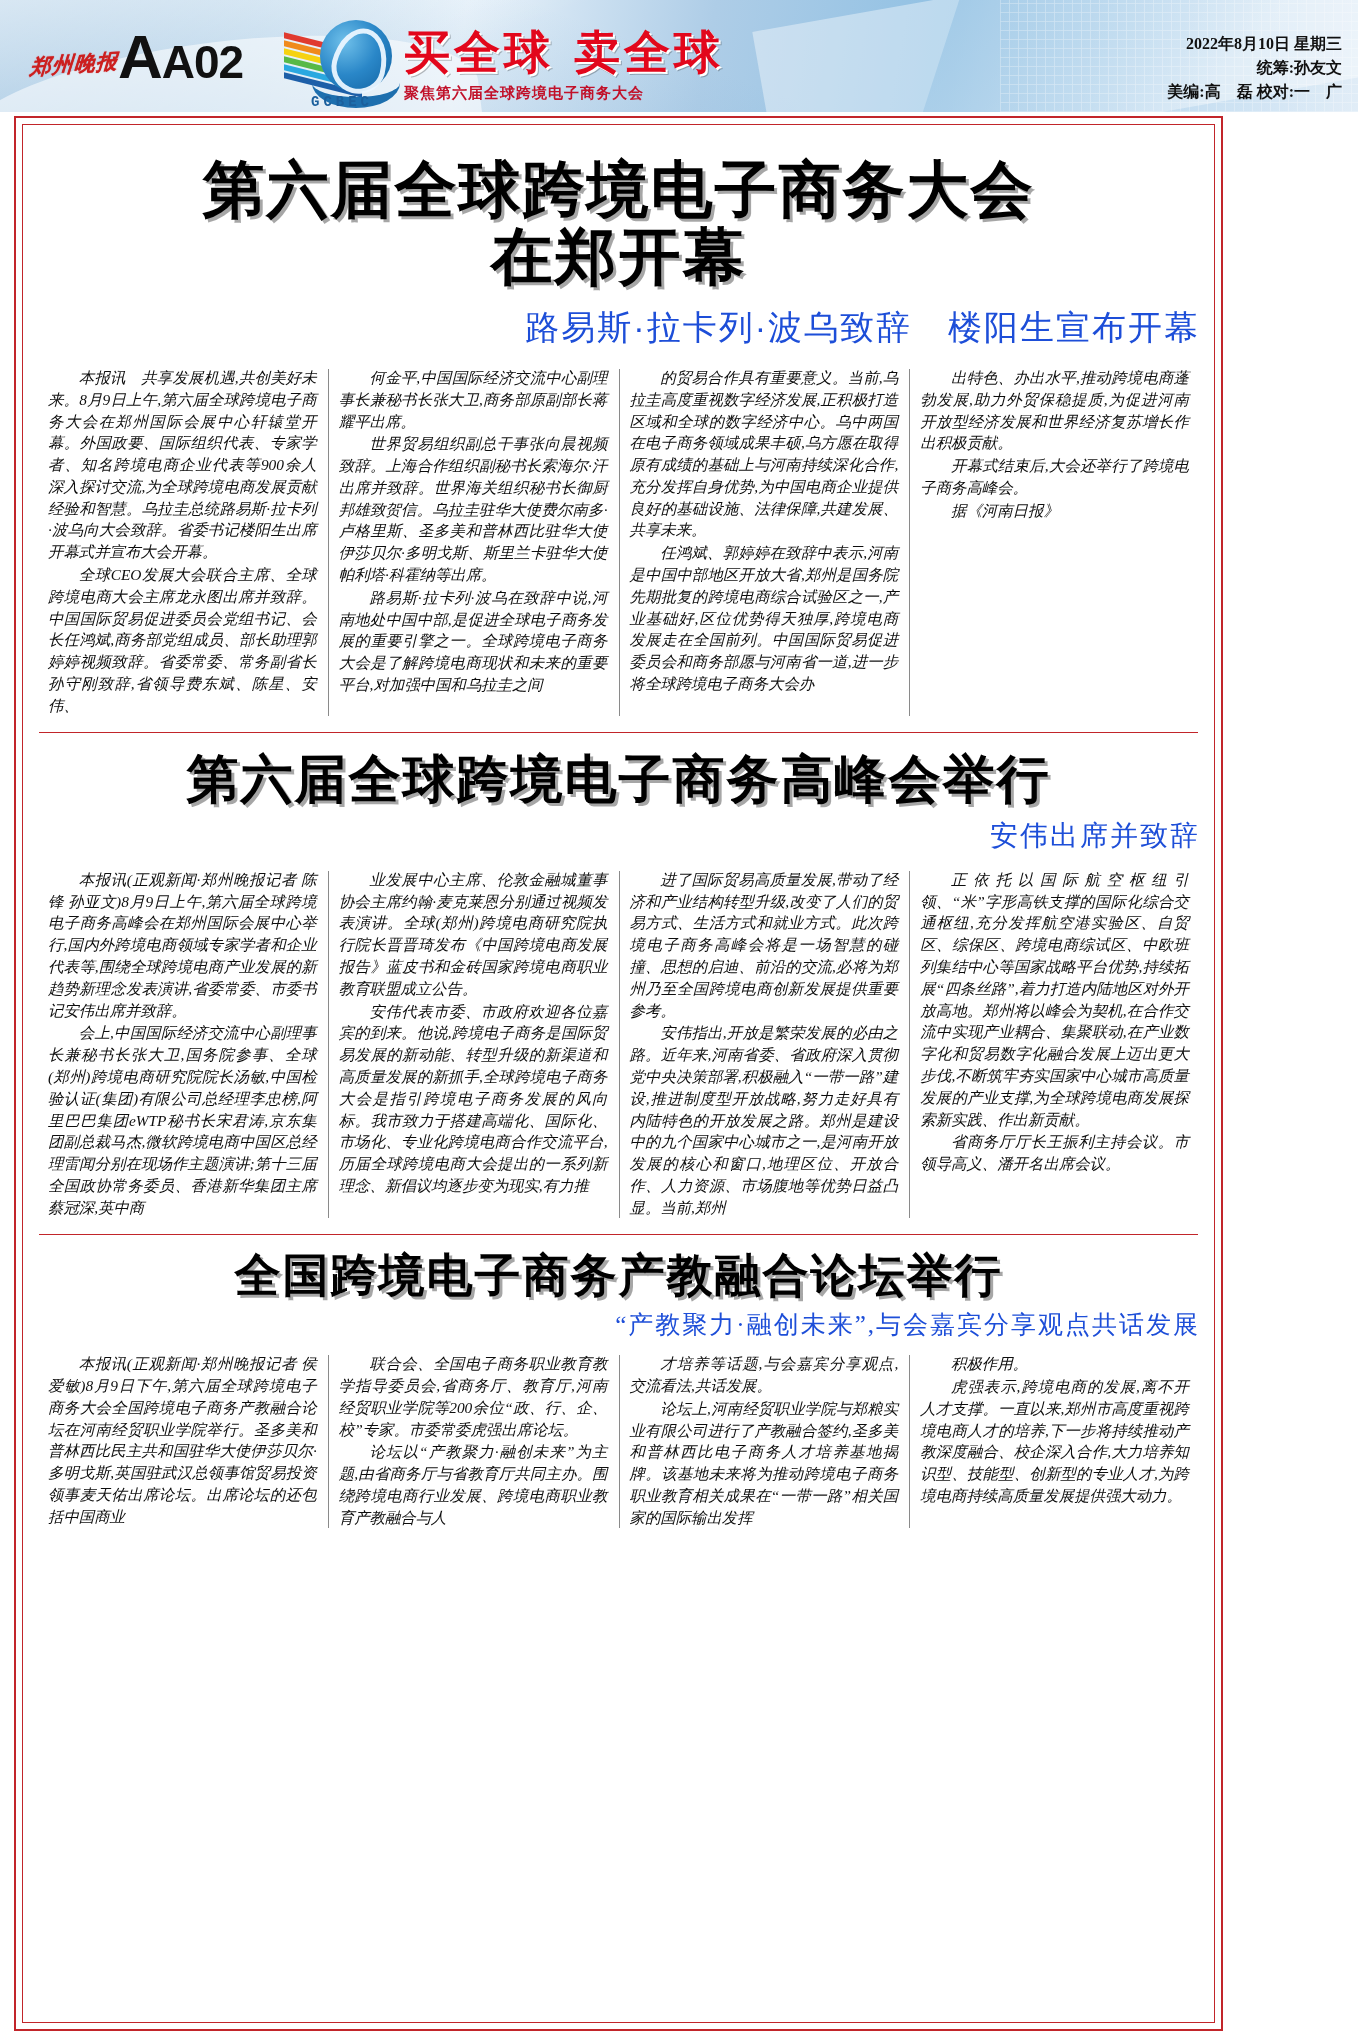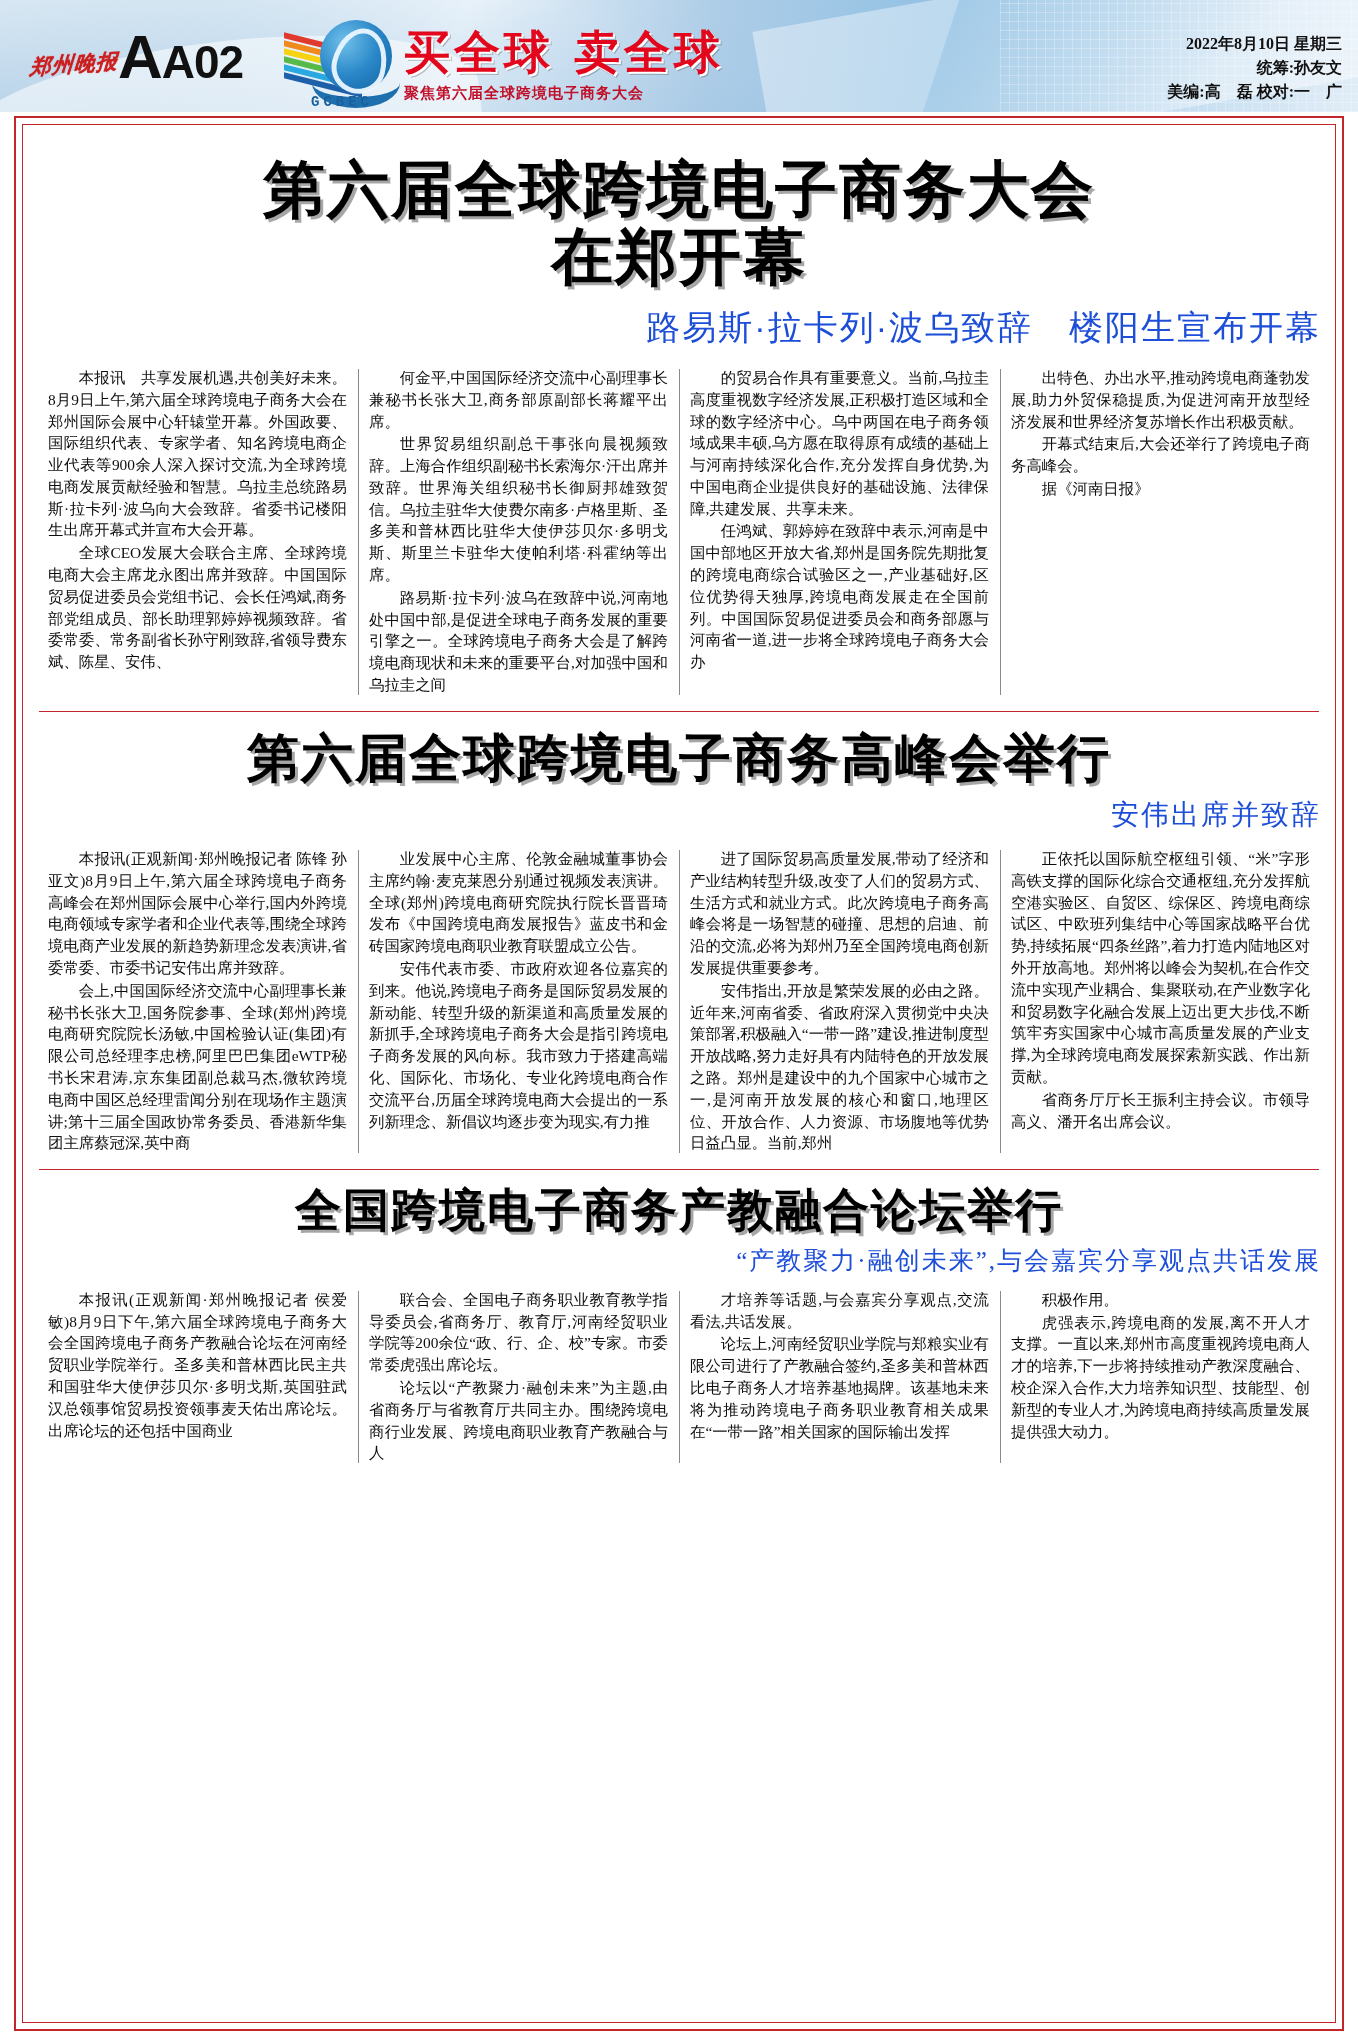--- a/index.html
+++ b/index.html
@@ -63,21 +63,21 @@
     text-shadow:2px 2px 0 #ffffff, 3px 3px 0 rgba(0,0,0,.25);}
   .mh-sub{position:absolute;left:404px;top:84px;width:480px;
     font-family:"Liberation Serif",serif;font-size:15px;font-weight:bold;color:#c1112a;
     letter-spacing:1px;}
 
   .mh-meta{position:absolute;right:16px;top:32px;text-align:right;
     font-family:"Liberation Serif",serif;color:#111;font-weight:bold;}
   .mh-meta div{font-size:16px;line-height:24px;white-space:nowrap;}
 
   
-  .page-body{position:absolute;left:14px;top:116px;width:1330px;height:1915px;
+  .page-body{position:absolute;left:14px;top:116px;width:1209px;height:1915px;
     border:2px solid #c2252a;padding:6px;}
   .page-inner{position:relative;width:100%;height:100%;border:1px solid #c2252a;
     padding:10px 14px;}
 
   
   .article{position:relative;}
   .headline{
     text-align:center;color:#000;
     font-family:"DejaVu Sans",sans-serif;font-weight:bold;
     letter-spacing:2px;line-height:1.08;
@@ -89,21 +89,21 @@
   .h1 .subhead{font-size:34px;padding-top:14px;padding-bottom:10px;}
 
   .h2 .headline{font-size:52px;padding-top:18px;}
   .h2 .subhead{font-size:28px;padding-top:10px;padding-bottom:8px;}
 
   .h3 .headline{font-size:46px;padding-top:16px;}
   .h3 .subhead{font-size:25px;padding-top:8px;padding-bottom:6px;
     font-family:"Liberation Serif",serif;}
 
   .cols{display:flex;gap:0;margin-top:6px;}
-  .col{flex:1;padding:0 11px;position:relative;}
+  .col{flex:1;padding:0 11px;position:relative;font-style:italic;}
   .col + .col:before{content:"";position:absolute;left:0;top:2px;bottom:2px;
     width:1px;background:#8a8a8a;}
   .col p{
     margin:0 0 1px 0;
     font-family:"Liberation Serif",serif;
     font-size:15.2px;line-height:21.4px;
     text-align:justify;text-justify:inter-ideograph;
     color:#0d0d0d;
     text-indent:2em;
   }

